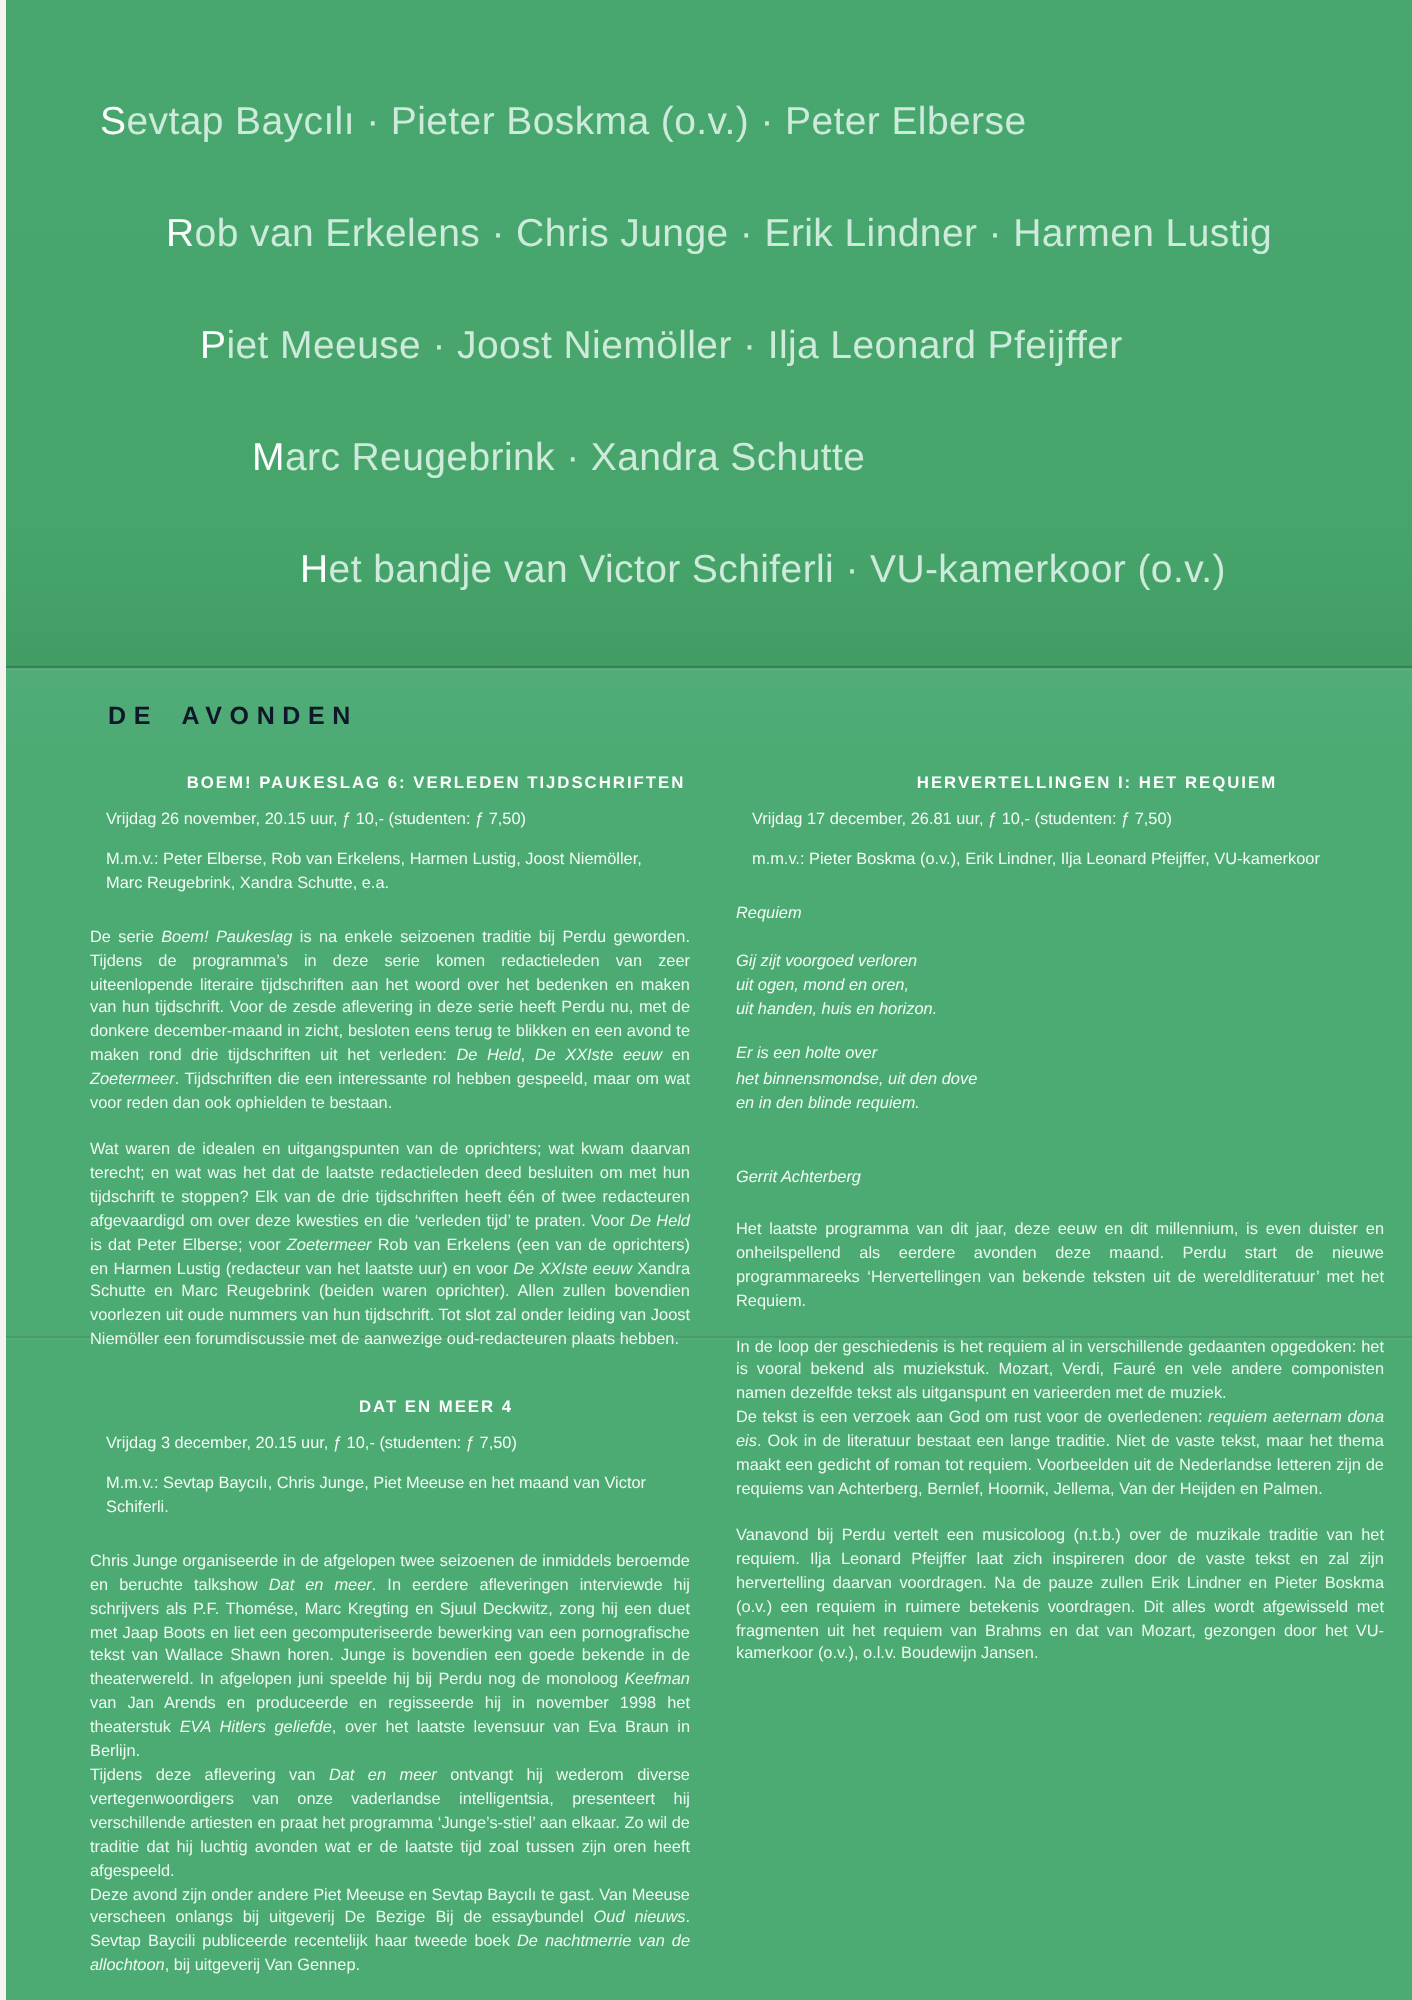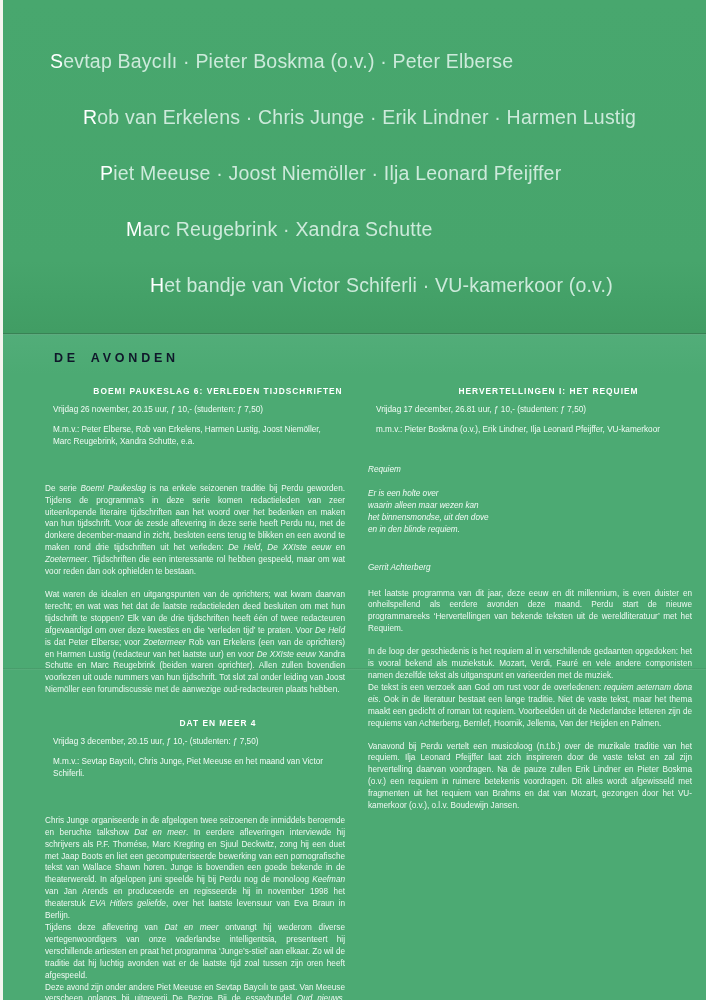--- a/index.html
+++ b/index.html
@@ -55,24 +55,24 @@
   }
   .meta.nowrap { white-space:nowrap; }
 
   .para {
     font-size:8.2px; line-height:11.9px; color:#eff9f2;
     text-align:justify; margin:0 0 11px 0;
   }
   .para.tight { margin-bottom:0; }
   .para i { font-style:italic; }
 
-  .first-para-gap { margin-top:35px; }
+  .first-para-gap { margin-top:15px; }
   .second-event   { margin-top:22px; }
 
-  .poem { margin-top:28px; }
+  .poem { margin-top:15px; }
   .poem-title { font-style:italic; font-size:8.2px; line-height:11.9px; color:#f2fbf5; margin:0 0 12px 0; }
   .poem-line  { font-style:italic; font-size:8.2px; line-height:12.2px; color:#f2fbf5; }
   .stanza { margin:0 0 10px 0; }
   .poem-attribution {
     font-style:italic; font-size:8.2px; color:#f2fbf5;
     margin:26px 0 16px 0;
   }
 </style>
 </head>
 <body>
@@ -115,22 +115,26 @@
     </div>
 
     <div class="col-right">
       <div class="event-title">HERVERTELLINGEN I: HET REQUIEM</div>
       <p class="meta nowrap">Vrijdag 17 december, 26.81 uur, ƒ 10,- (studenten: ƒ 7,50)</p>
       <p class="meta nowrap">m.m.v.: Pieter Boskma (o.v.), Erik Lindner, Ilja Leonard Pfeijffer, VU-kamerkoor</p>
 
       <div class="poem">
         <p class="poem-title">Requiem</p>
         <div class="stanza">
+          <div class="poem-line">Gij zijt voorgoed verloren</div>
+          <div class="poem-line">uit ogen, mond en oren,</div>
+          <div class="poem-line">uit handen, huis en horizon.</div>
+        </div>
+        <div class="stanza">
           <div class="poem-line">Er is een holte over</div>
-          <div class="poem-line">waarin alleen maar wezen kan</div>
           <div class="poem-line">het binnensmondse, uit den dove</div>
           <div class="poem-line">en in den blinde requiem.</div>
         </div>
         <div class="poem-attribution">Gerrit Achterberg</div>
       </div>
 
       <p class="para"><span>Het laatste programma van dit jaar, deze eeuw en dit millennium, is even duister en onheilspellend als eerdere avonden deze maand. Perdu start de nieuwe programmareeks ‘Hervertellingen van bekende teksten uit de wereldliteratuur’ met het Requiem.</span></p>
       <p class="para tight"><span>In de loop der geschiedenis is het requiem al in verschillende gedaanten opgedoken: het is vooral bekend als muziekstuk. Mozart, Verdi, Fauré en vele andere componisten namen dezelfde tekst als uitganspunt en varieerden met de muziek.</span></p>
       <p class="para"><span>De tekst is een verzoek aan God om rust voor de overledenen: </span><i>requiem aeternam dona eis</i><span>. Ook in de literatuur bestaat een lange traditie. Niet de vaste tekst, maar het thema maakt een gedicht of roman tot requiem. Voorbeelden uit de Nederlandse letteren zijn de requiems van Achterberg, Bernlef, Hoornik, Jellema, Van der Heijden en Palmen.</span></p>
       <p class="para"><span>Vanavond bij Perdu vertelt een musicoloog (n.t.b.) over de muzikale traditie van het requiem. Ilja Leonard Pfeijffer laat zich inspireren door de vaste tekst en zal zijn hervertelling daarvan voordragen. Na de pauze zullen Erik Lindner en Pieter Boskma (o.v.) een requiem in ruimere betekenis voordragen. Dit alles wordt afgewisseld met fragmenten uit het requiem van Brahms en dat van Mozart, gezongen door het VU-kamerkoor (o.v.), o.l.v. Boudewijn Jansen.</span></p>

